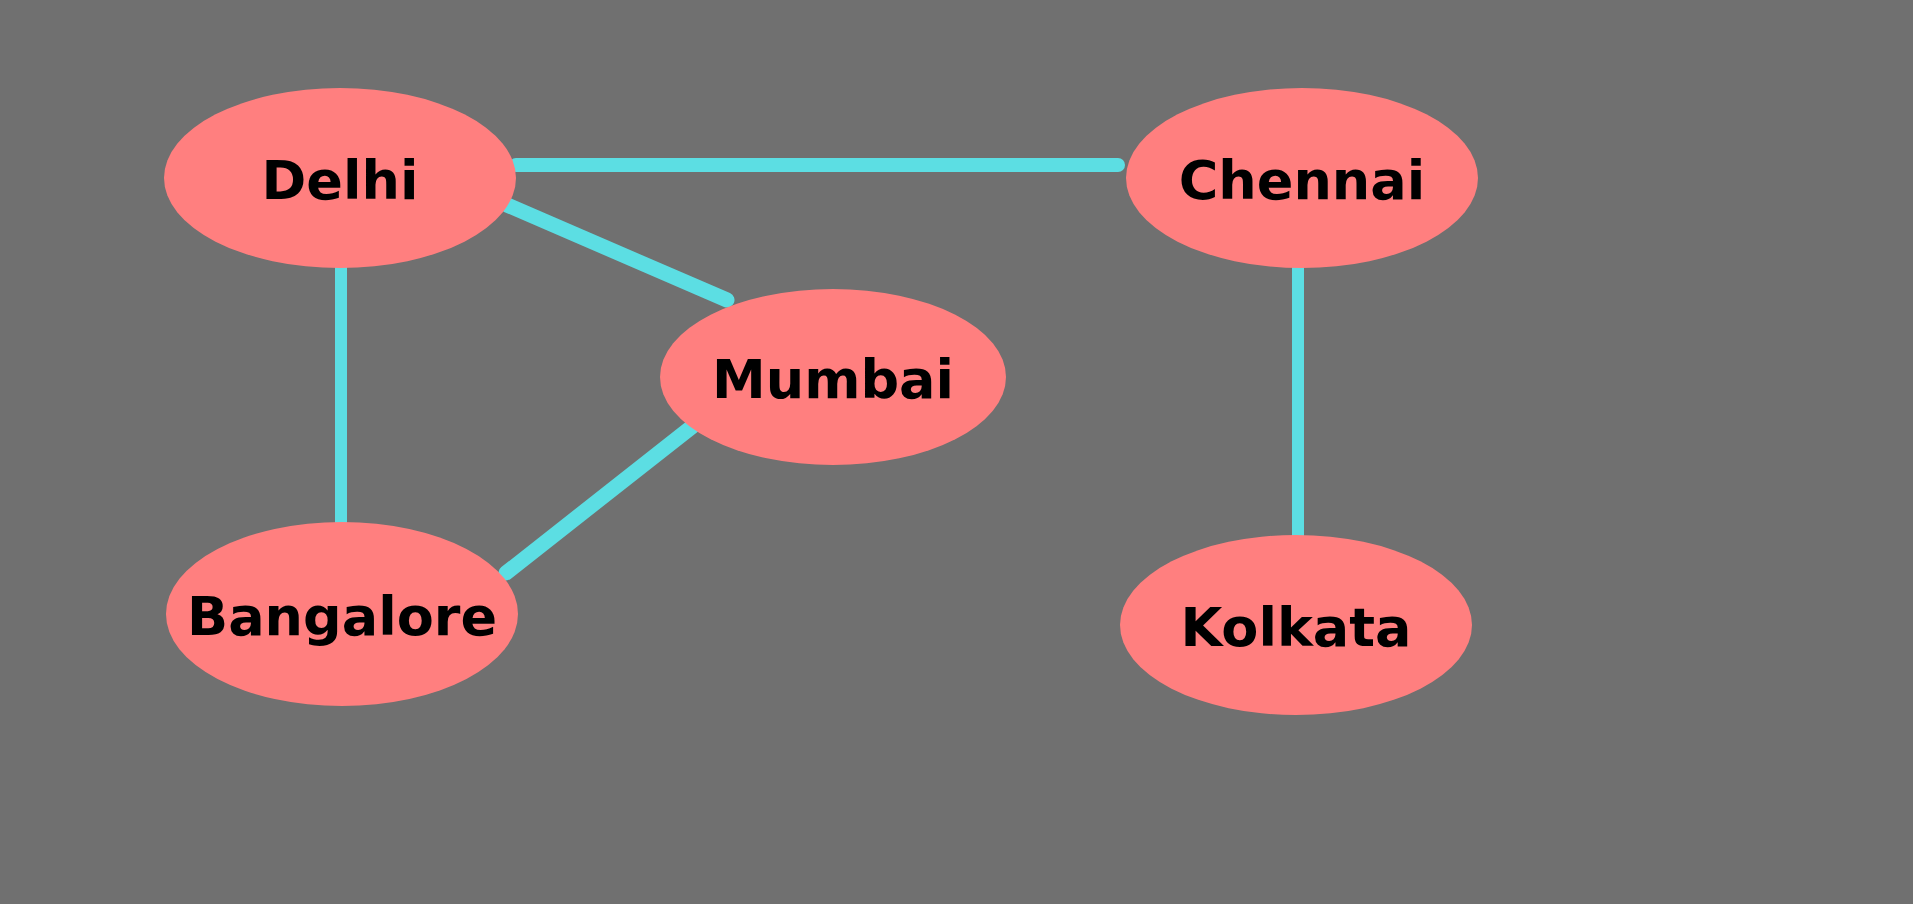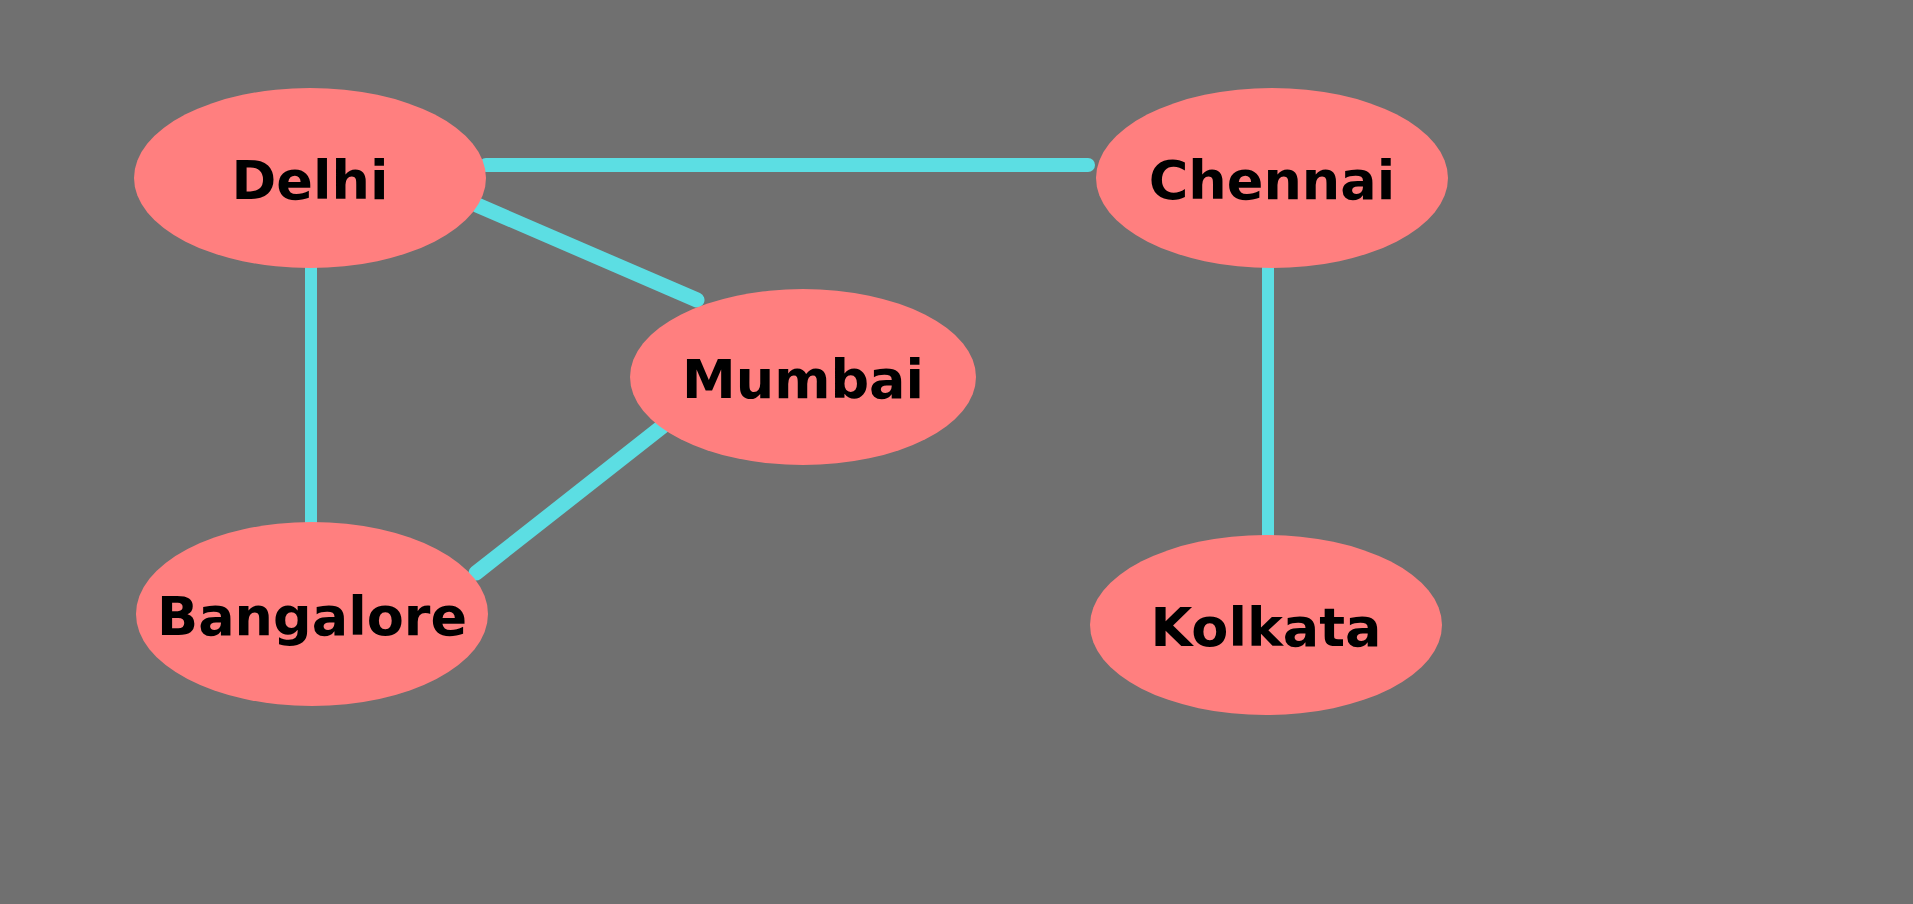--- a/index.html
+++ b/index.html
@@ -35,21 +35,21 @@
     font-weight: bold;
     text-anchor: middle;
     dominant-baseline: central;
     fill: #000000;
     paint-order: stroke;
   }
 </style>
 </head>
 <body>
 
-<div id="canvas" style="width: 1613px; height: 904px; background: rgb(112, 112, 112);">
+<div id="canvas" style="width: 1613px; height: 904px; background: rgb(112, 112, 112); margin-left: 30px;">
   <svg id="graph-svg" viewBox="0 0 1913 904" preserveAspectRatio="none" style="width: 1913px; height: 904px;">
     <g id="edges-group">
         <line class="edge-line" x1="486" y1="165" x2="1088" y2="165" stroke="#5CDEE3" stroke-width="14"></line>
         <line class="edge-line" x1="477" y1="205" x2="697" y2="300" stroke="#5CDEE3" stroke-width="15"></line>
         <line class="edge-line" x1="311" y1="262" x2="311" y2="528" stroke="#5CDEE3" stroke-width="12"></line>
         <line class="edge-line" x1="476" y1="573" x2="668" y2="422" stroke="#5CDEE3" stroke-width="15"></line>
         <line class="edge-line" x1="1268" y1="268" x2="1268" y2="536" stroke="#5CDEE3" stroke-width="12"></line>
       </g>
     <g id="nodes-group">
         <g>

